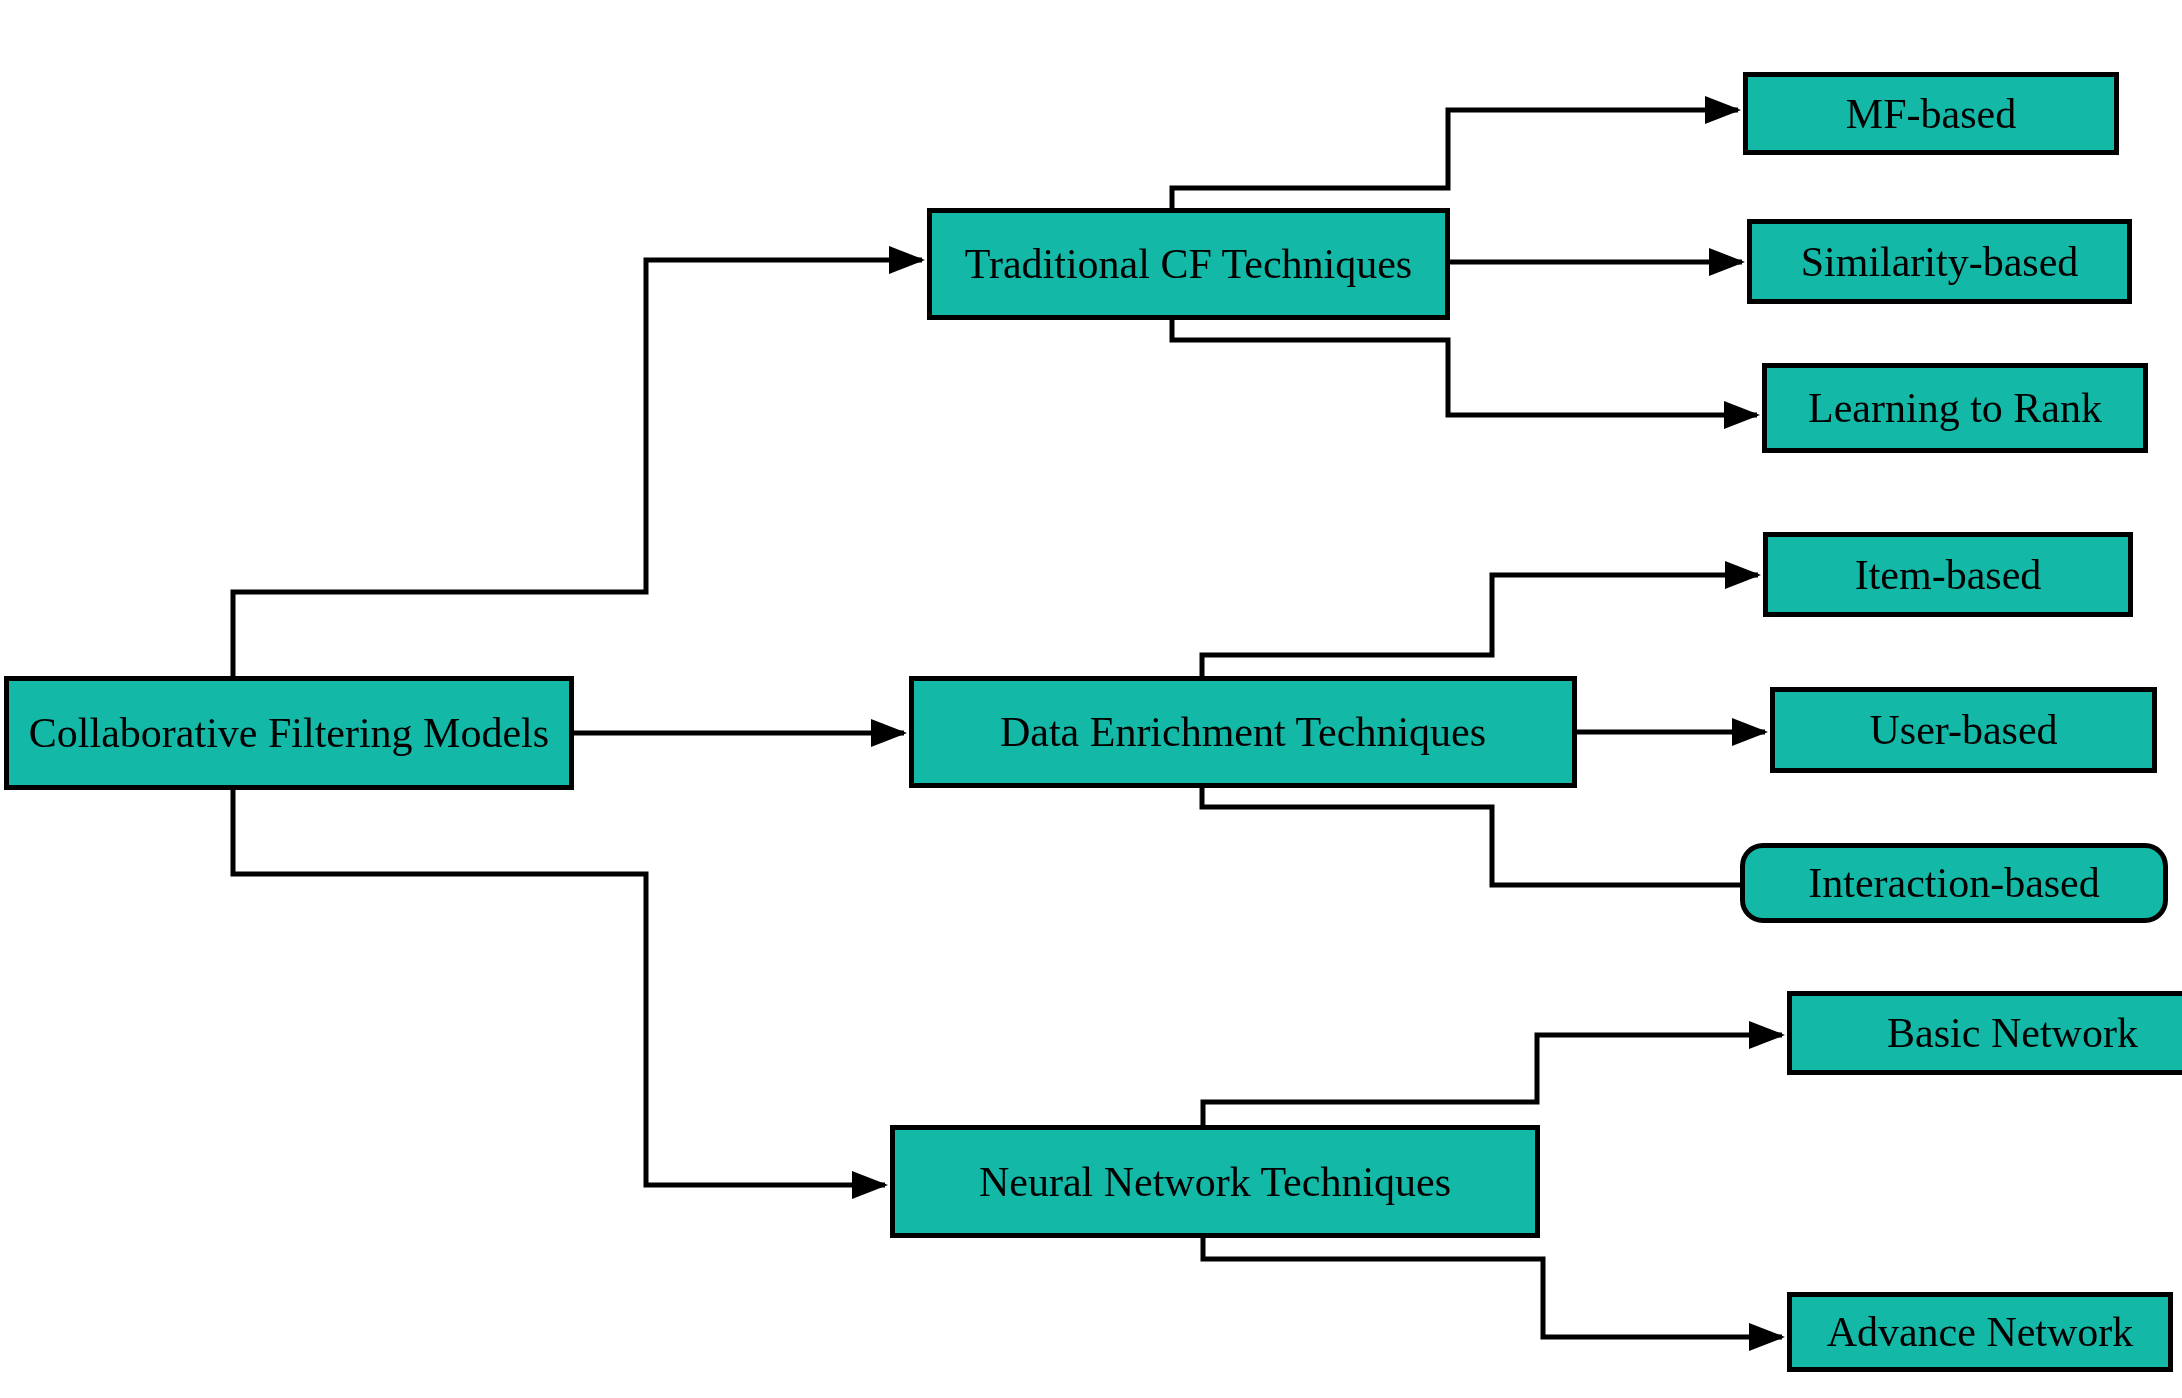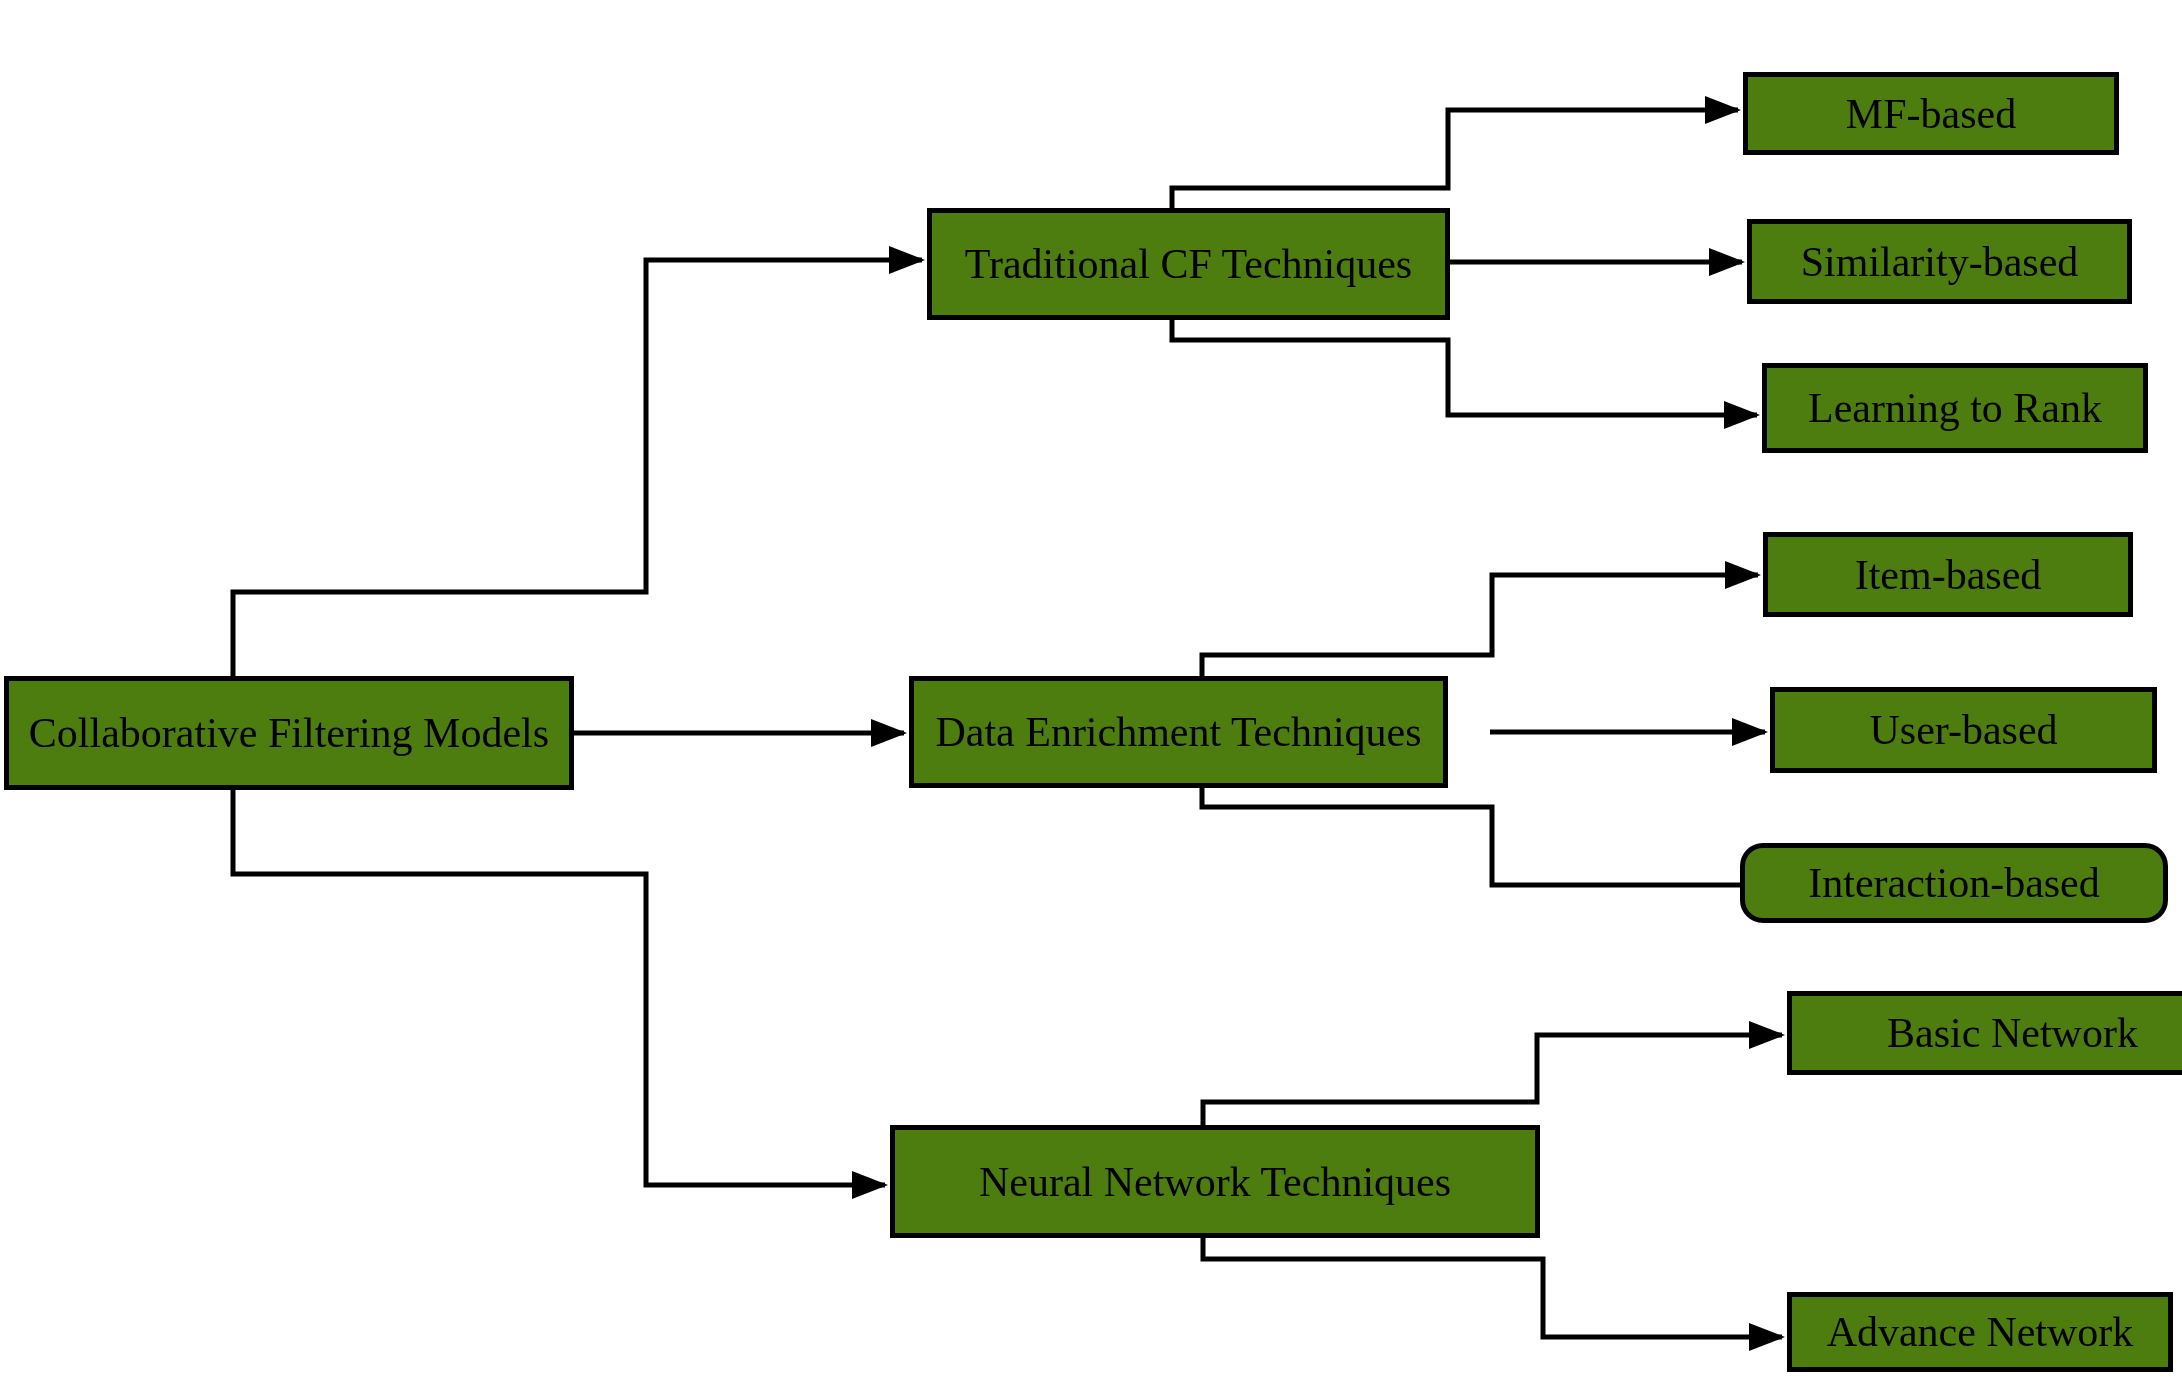--- a/index.html
+++ b/index.html
@@ -23,36 +23,36 @@
     height: 1398px;
   }
   .edge {
     fill: none;
     stroke: #000000;
     stroke-width: 5;
   }
   .node {
     position: absolute;
     box-sizing: border-box;
-    background: #4d7c0f;
+    background: #14b8a6;
     border: 5px solid #000000;
     color: #000000;
     display: flex;
     align-items: center;
     justify-content: center;
     font-size: 42px;
     white-space: nowrap;
     text-align: right;
     line-height: 1;
   }
   
   .n-root   { left: 4px;    top: 676px;  width: 570px; height: 114px; }
   
   .n-trad   { left: 927px;  top: 208px;  width: 523px; height: 112px; }
-  .n-data   { left: 909px;  top: 676px;  width: 539px; height: 112px; }
+  .n-data   { left: 909px;  top: 676px;  width: 668px; height: 112px; }
   .n-neural { left: 890px;  top: 1125px; width: 650px; height: 113px; }
   
   .n-mf     { left: 1743px; top: 72px;   width: 376px; height: 83px; }
   .n-sim    { left: 1747px; top: 219px;  width: 385px; height: 85px; }
   .n-ltr    { left: 1762px; top: 363px;  width: 386px; height: 90px; }
   .n-item   { left: 1763px; top: 532px;  width: 370px; height: 85px; }
   .n-user   { left: 1770px; top: 687px;  width: 387px; height: 86px; }
   .n-inter  { left: 1740px; top: 843px;  width: 428px; height: 80px; border-radius: 23px; }
   .n-basic  { left: 1787px; top: 991px;  width: 451px; height: 84px; }
   .n-adv    { left: 1787px; top: 1292px; width: 386px; height: 80px; }

